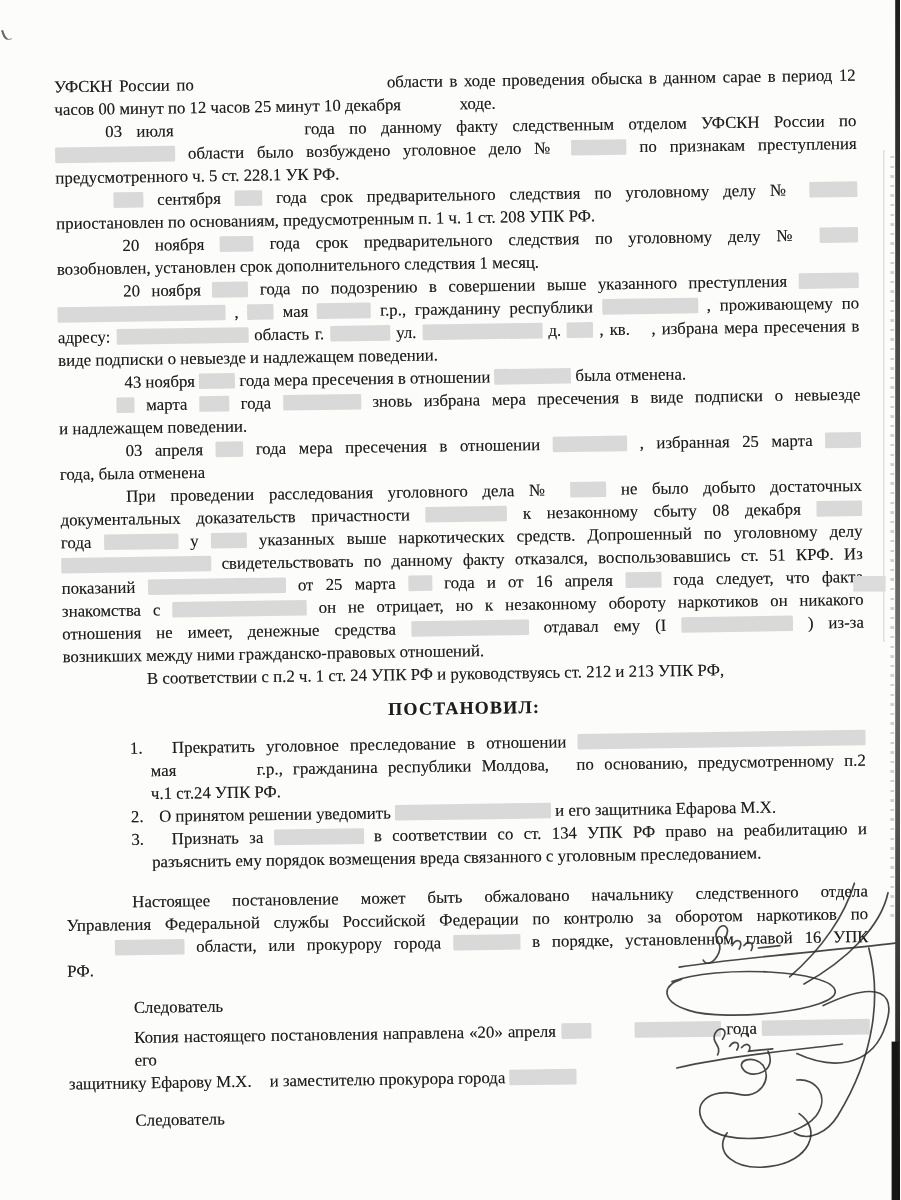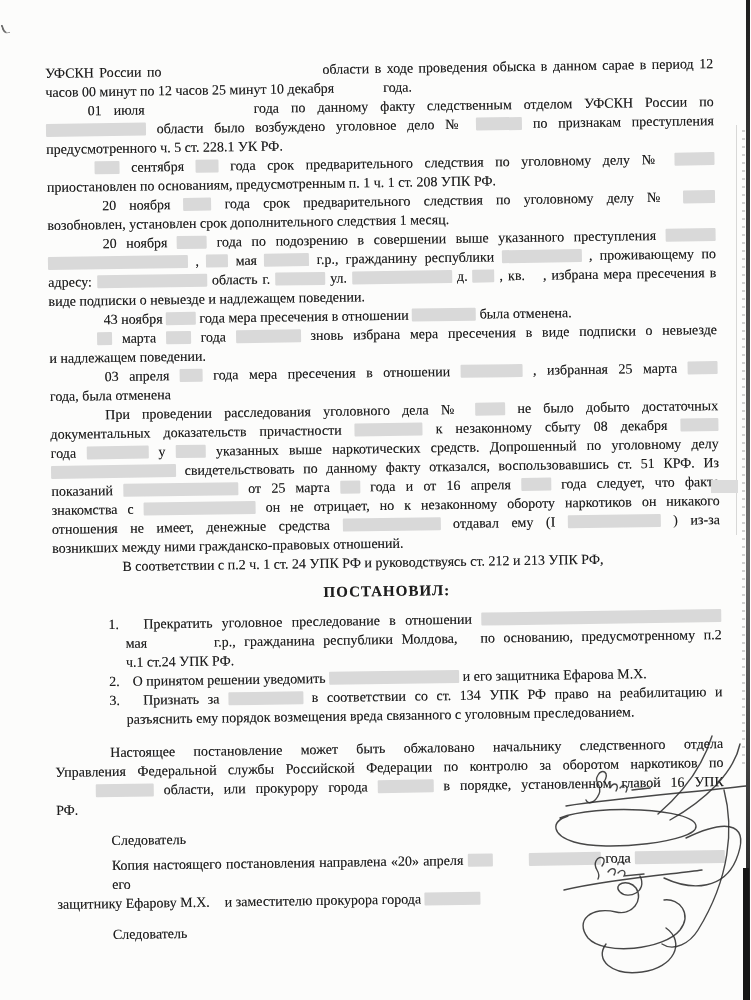--- a/index.html
+++ b/index.html
@@ -50,22 +50,22 @@
   .sig{position:absolute;left:546px;top:728px;width:202px;height:268px;}
   .sig path{fill:none;stroke:#2e2e2e;stroke-width:1.4;stroke-linecap:round;opacity:.88;}
 </style>
 </head>
 <body>
 
 <div>
 
   <div class="doc">
       <div class="line just"><span class="txt">УФСКН России по</span> <span class="gap" style="width: 150px;"></span> <span class="txt">области в ходе проведения обыска в данном сарае в период 12</span></div>
-      <div class="line"><span class="txt">часов 00 минут по 12 часов 25 минут 10 декабря</span> <span class="gap" style="width: 42px;"></span> <span class="txt">года.</span></div>
-      <div class="line just" style="padding-left: 42px;"><span class="txt">01 июля</span> <span class="gap" style="width: 85px;"></span> <span class="txt">года по данному факту следственным отделом УФСКН России по</span></div>
+      <div class="line"><span class="txt">часов 00 минут по 12 часов 25 минут 10 декабря</span> <span class="gap" style="width: 42px;"></span> <span class="txt">ходе.</span></div>
+      <div class="line just" style="padding-left: 42px;"><span class="txt">03 июля</span> <span class="gap" style="width: 85px;"></span> <span class="txt">года по данному факту следственным отделом УФСКН России по</span></div>
       <div class="line just"><span class="red" style="width: 100px; background: rgb(217, 217, 217);"></span> <span class="txt">области было возбуждено уголовное дело №</span> <span class="red" style="width: 46px; background: rgb(217, 217, 217);"></span> <span class="txt">по признакам преступления</span></div>
       <div class="line"><span class="txt">предусмотренного ч. 5 ст. 228.1 УК РФ.</span></div>
       <div class="line just" style="padding-left: 48px;"><span class="red" style="width: 25px; background: rgb(217, 217, 217);"></span> <span class="txt">сентября</span> <span class="red" style="width: 23px; background: rgb(217, 217, 217);"></span> <span class="txt">года срок предварительного следствия по уголовному делу №</span> <span class="red" style="width: 40px; background: rgb(217, 217, 217);"></span></div>
       <div class="line"><span class="txt">приостановлен по основаниям, предусмотренным п. 1 ч. 1 ст. 208 УПК РФ.</span></div>
       <div class="line just" style="padding-left: 55px;"><span class="txt">20 ноября</span> <span class="red" style="width: 28px; background: rgb(217, 217, 217);"></span> <span class="txt">года срок предварительного следствия по уголовному делу №</span> <span class="red" style="width: 32px; background: rgb(217, 217, 217);"></span></div>
       <div class="line"><span class="txt">возобновлен, установлен срок дополнительного следствия 1 месяц.</span></div>
       <div class="line just" style="padding-left: 55px;"><span class="txt">20 ноября</span> <span class="red" style="width: 30px; background: rgb(217, 217, 217);"></span> <span class="txt">года по подозрению в совершении выше указанного преступления</span> <span class="red" style="width: 50px; background: rgb(217, 217, 217);"></span></div>
       <div class="line just"><span class="red" style="width: 140px; background: rgb(217, 217, 217);"></span> <span class="txt">,</span> <span class="red" style="width: 22px; background: rgb(217, 217, 217);"></span> <span class="txt">мая</span> <span class="red" style="width: 45px; background: rgb(217, 217, 217);"></span> <span class="txt">г.р., гражданину республики</span> <span class="red" style="width: 80px; background: rgb(217, 217, 217);"></span> <span class="txt">, проживающему по</span></div>
       <div class="line just"><span class="txt">адресу:</span> <span class="red" style="width: 110px; background: rgb(217, 217, 217);"></span> <span class="txt">область г.</span> <span class="red" style="width: 50px; background: rgb(217, 217, 217);"></span> <span class="txt">ул.</span> <span class="red" style="width: 100px; background: rgb(217, 217, 217);"></span> <span class="txt">д.</span> <span class="red" style="width: 22px; background: rgb(217, 217, 217);"></span> <span class="txt">, кв.</span> <span class="gap" style="width: 8px;"></span> <span class="txt">, избрана мера пресечения в</span></div>
       <div class="line"><span class="txt">виде подписки о невыезде и надлежащем поведении.</span></div>

